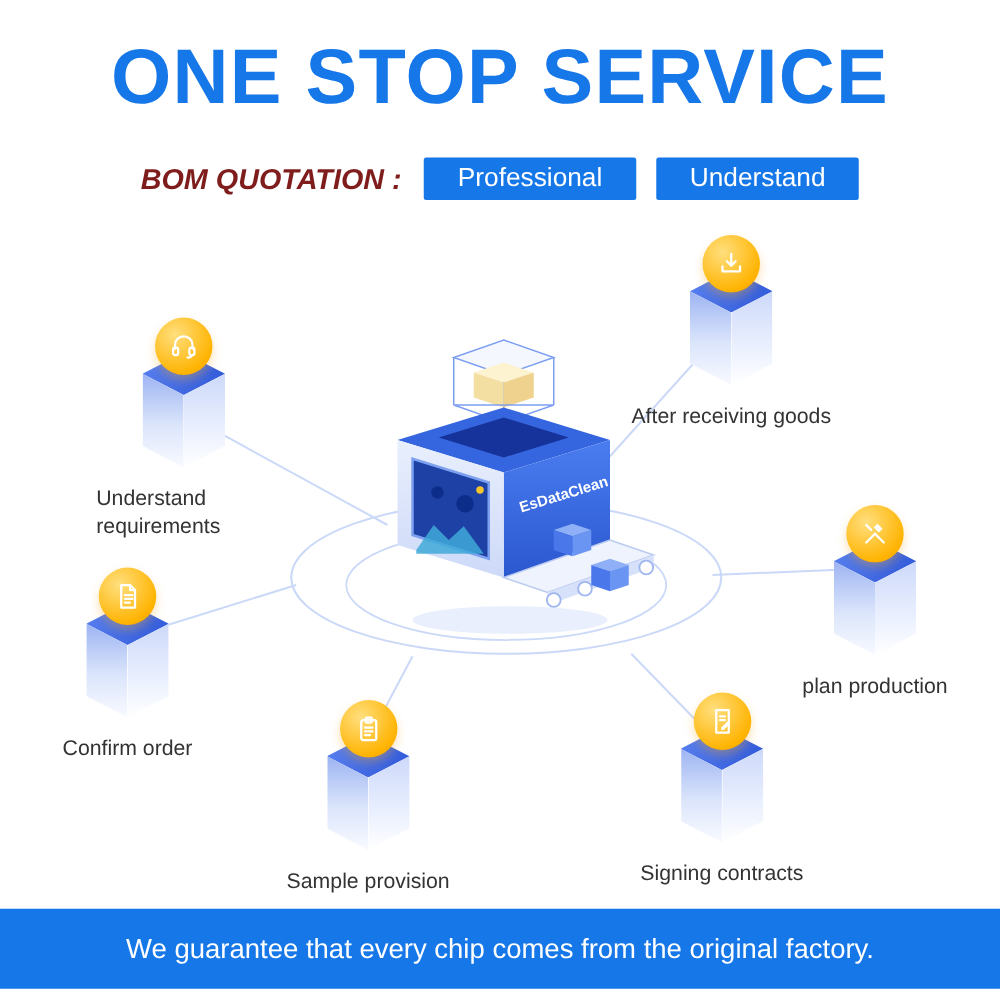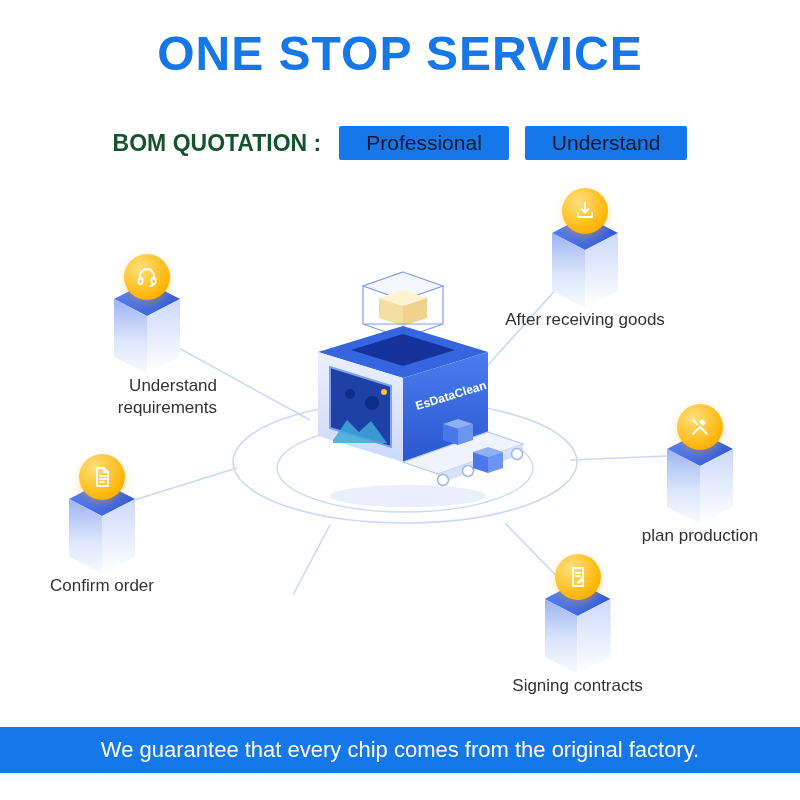--- a/index.html
+++ b/index.html
@@ -4,30 +4,30 @@
 <style>
   html,body { margin:0; padding:0; background:#ffffff; }
   .page {
     position:relative; width:800px; height:800px; overflow:hidden;
     background:#ffffff;
     font-family:"Liberation Sans", sans-serif;
   }
   
   .title {
     position:absolute; top:26px; left:0; width:100%;
-    text-align:center; font-size:48px; font-weight:800;
+    text-align:center; font-size:62px; font-weight:800;
     color:#1577E8; letter-spacing:1px;
   }
   .bom-row {
     position:absolute; top:126px; left:0; width:100%;
     display:flex; align-items:center; justify-content:center; gap:16px;
   }
-  .bom-label { color:#14532d; font-weight:bold; font-size:23px; margin-right:2px; }
+  .bom-label { color:#7f1d1d; font-weight:bold; font-size:23px; margin-right:2px;font-style:italic; }
   .badge {
-    background:#1577E8; color:#0f172a; font-size:21px;
+    background:#1577E8; color:#ffffff; font-size:21px;
     padding:5px 27px; border-radius:2px; white-space:nowrap;
   }
   
   .orbit-svg { position:absolute; left:0; top:0; width:800px; height:800px; z-index:0; }
   .machine { position:absolute; left:283px; top:264px; width:250px; height:260px; z-index:1; }
   .node { position:absolute; z-index:2; display:flex; flex-direction:column; align-items:center; }
   .cube { width:66px; height:92px; position:relative; margin-top:30px; }
   .face-top {
     position:absolute; top:0; left:0; width:66px; height:34px;
     clip-path:polygon(50% 0,100% 50%,50% 100%,0 50%);
@@ -45,26 +45,26 @@
   }
   .icon-badge {
     position:absolute; top:-28px; left:50%; transform:translateX(-50%);
     width:46px; height:46px; border-radius:50%;
     background:radial-gradient(circle at 35% 30%, #ffdf7e, #ffb300 72%, #f59e00);
     display:flex; align-items:center; justify-content:center;
     box-shadow:0 4px 8px rgba(246,166,35,.35); z-index:3;
   }
   .icon-badge svg { width:24px; height:24px; }
   .node-label {
-    margin-top:1px; font-size:17px; color:#333333;
-    text-align:right; line-height:1.3;
+    margin-top:14px; font-size:17px; color:#333333;
+    text-align:left; line-height:1.3;
   }
   
   .footer {
-    position:absolute; left:0; top:727px; width:100%; height:46px;
+    position:absolute; left:0; top:727px; width:100%; height:64px;
     background:#1577E8; color:#ffffff; font-size:22px;
     display:flex; align-items:center; justify-content:center; z-index:4;
   }
 </style>
 </head>
 <body>
 
 <div class="page">
 
   <div class="title">ONE STOP SERVICE</div>
@@ -164,20 +164,35 @@
           <path d="M10 11h6M10 14h6M10 17h4"></path>
         </svg>
       </div>
       <div class="face-top"></div>
       <div class="face-left"></div>
       <div class="face-right"></div>
     </div>
     <div class="node-label">Confirm order</div>
   </div>
 
+  <div class="node" style="left:222px; top:558px; width:145px;">
+    <div class="cube">
+      <div class="icon-badge">
+        <svg viewBox="0 0 24 24" fill="none" stroke="#ffffff" stroke-width="1.8" stroke-linecap="round" stroke-linejoin="round">
+          <rect x="6" y="5" width="12" height="16" rx="1.5"></rect>
+          <rect x="9.5" y="3" width="5" height="4" rx="1"></rect>
+          <path d="M9 11h6M9 14h6M9 17h4"></path>
+        </svg>
+      </div>
+      <div class="face-top"></div>
+      <div class="face-left"></div>
+      <div class="face-right"></div>
+    </div>
+    <div class="node-label">Sample provision</div>
+  </div>
 
   <div class="node" style="left:500px; top:186px; width:170px;">
     <div class="cube">
       <div class="icon-badge">
         <svg viewBox="0 0 24 24" fill="none" stroke="#ffffff" stroke-width="1.8" stroke-linecap="round" stroke-linejoin="round">
           <path d="M12 4v9"></path>
           <path d="M8.5 10 12 13.5 15.5 10"></path>
           <path d="M5 14v4h14v-4"></path>
         </svg>
       </div>

